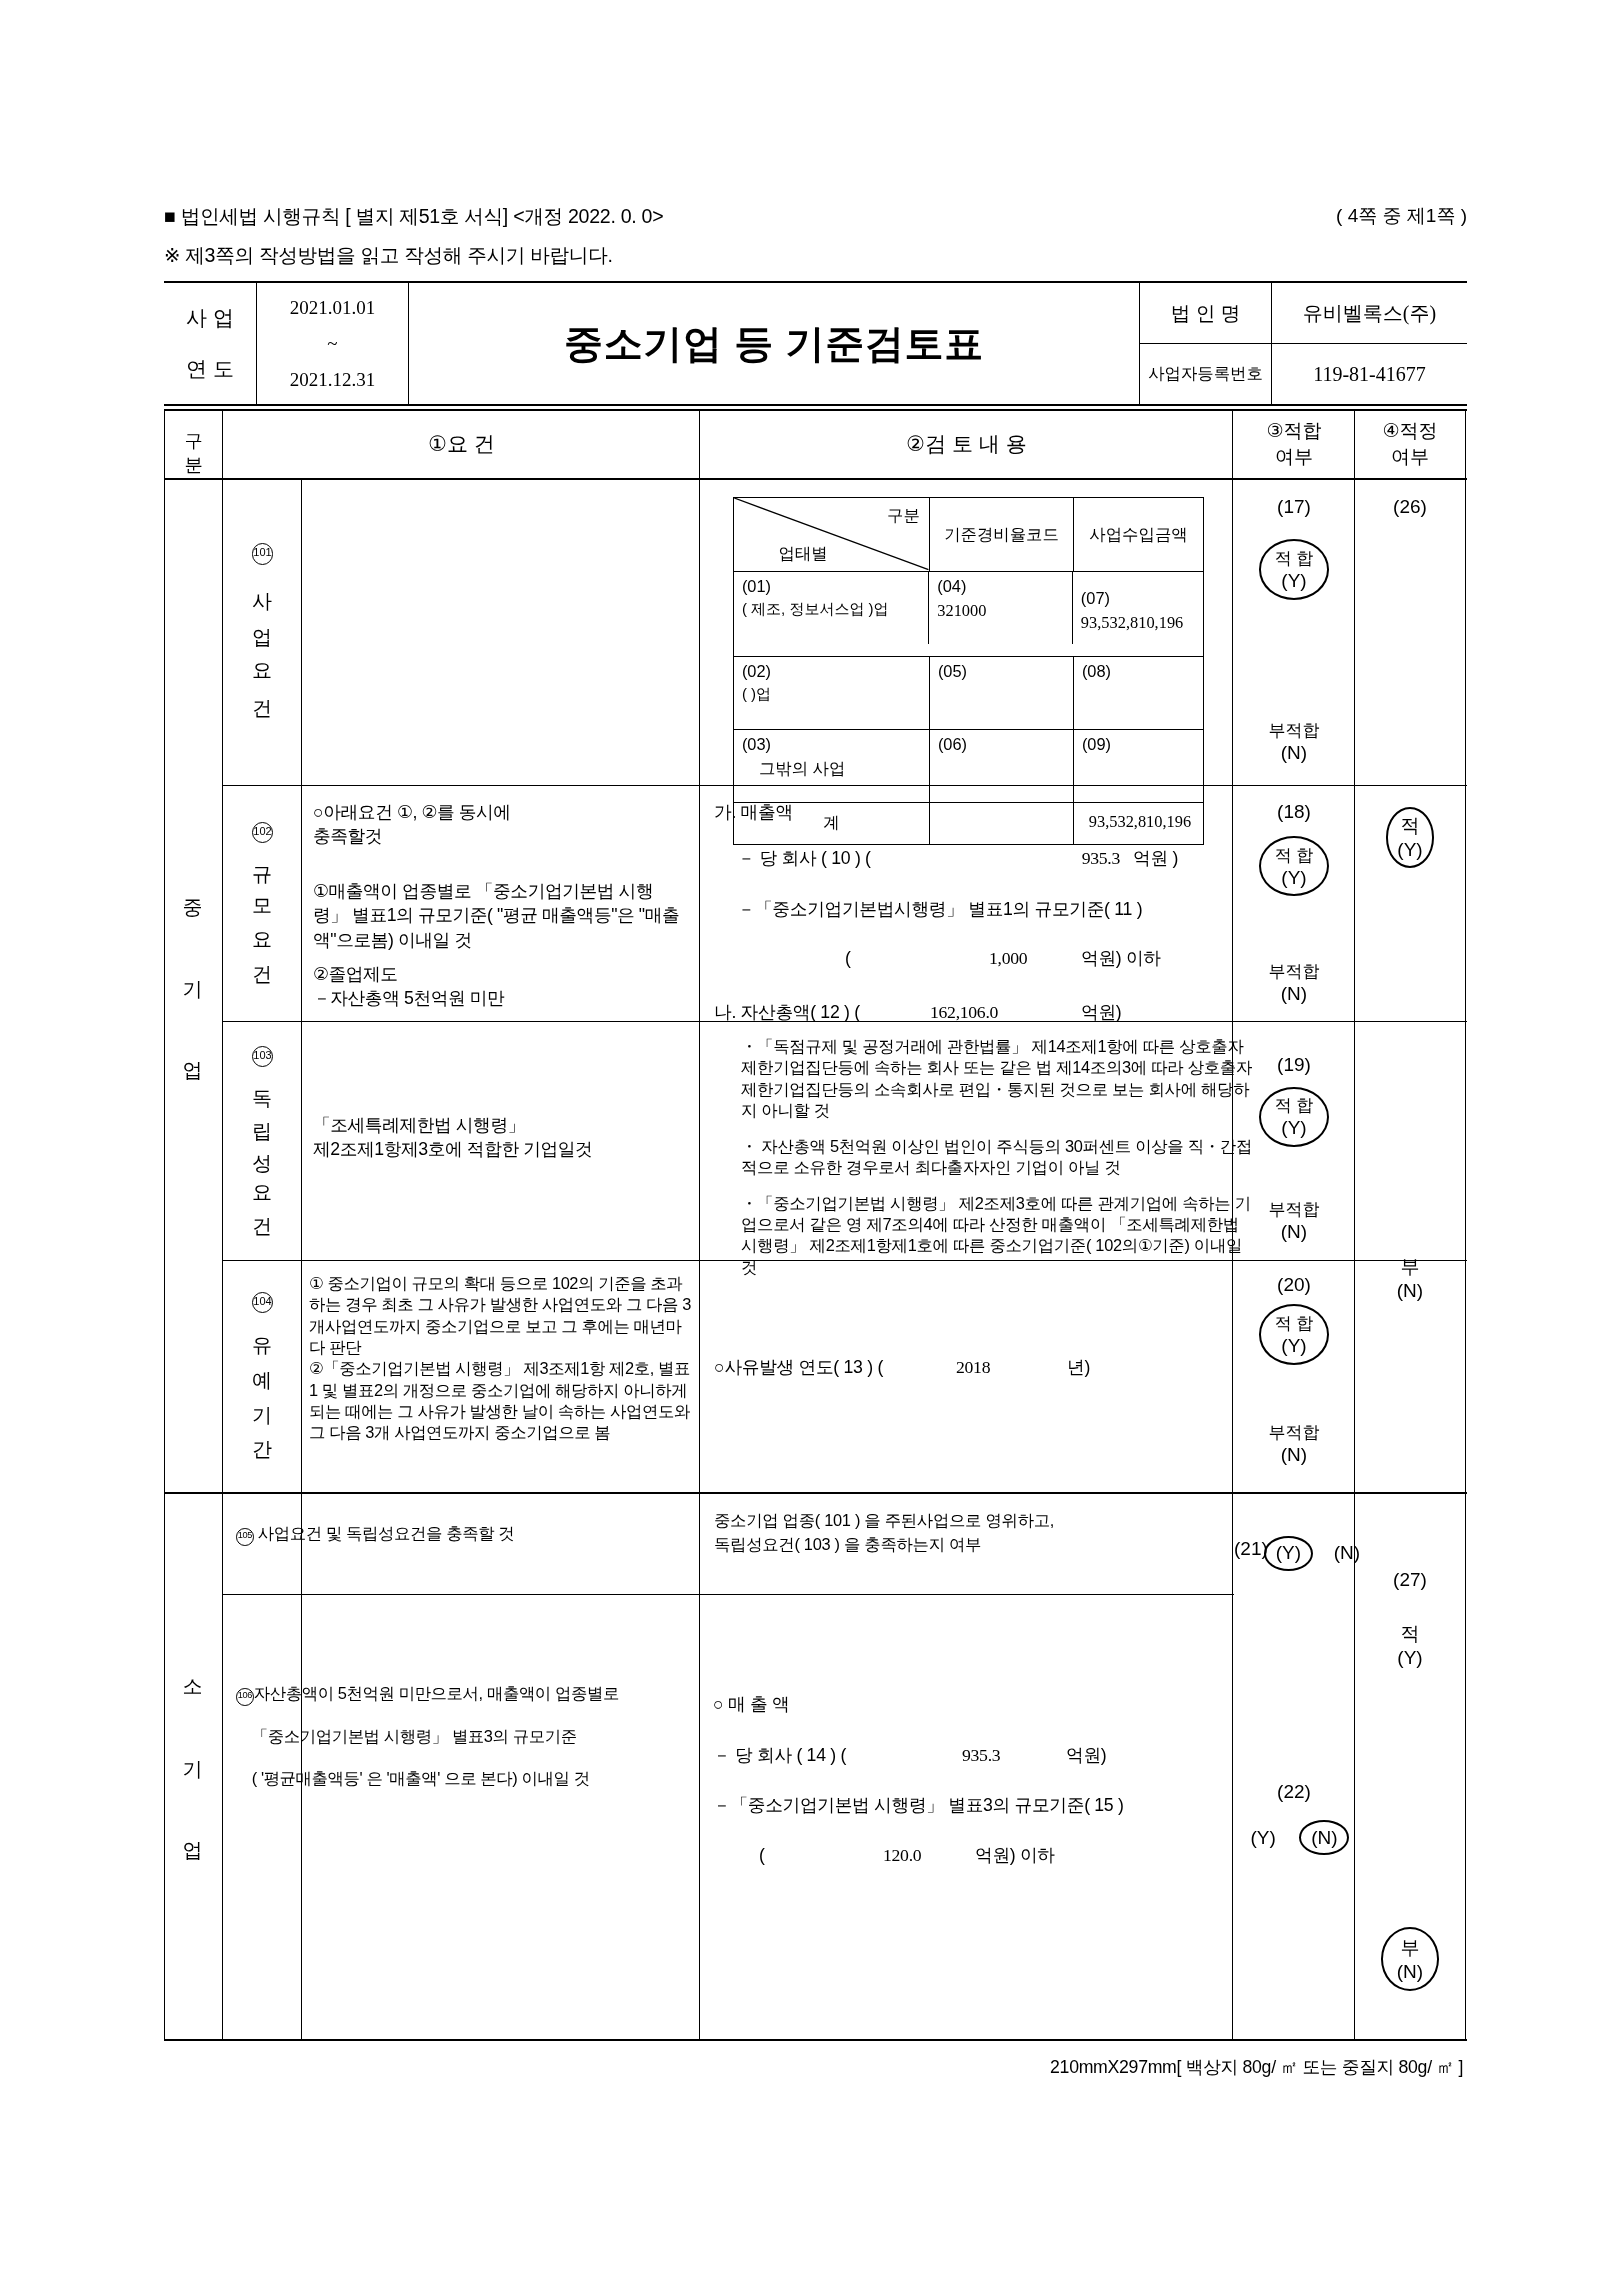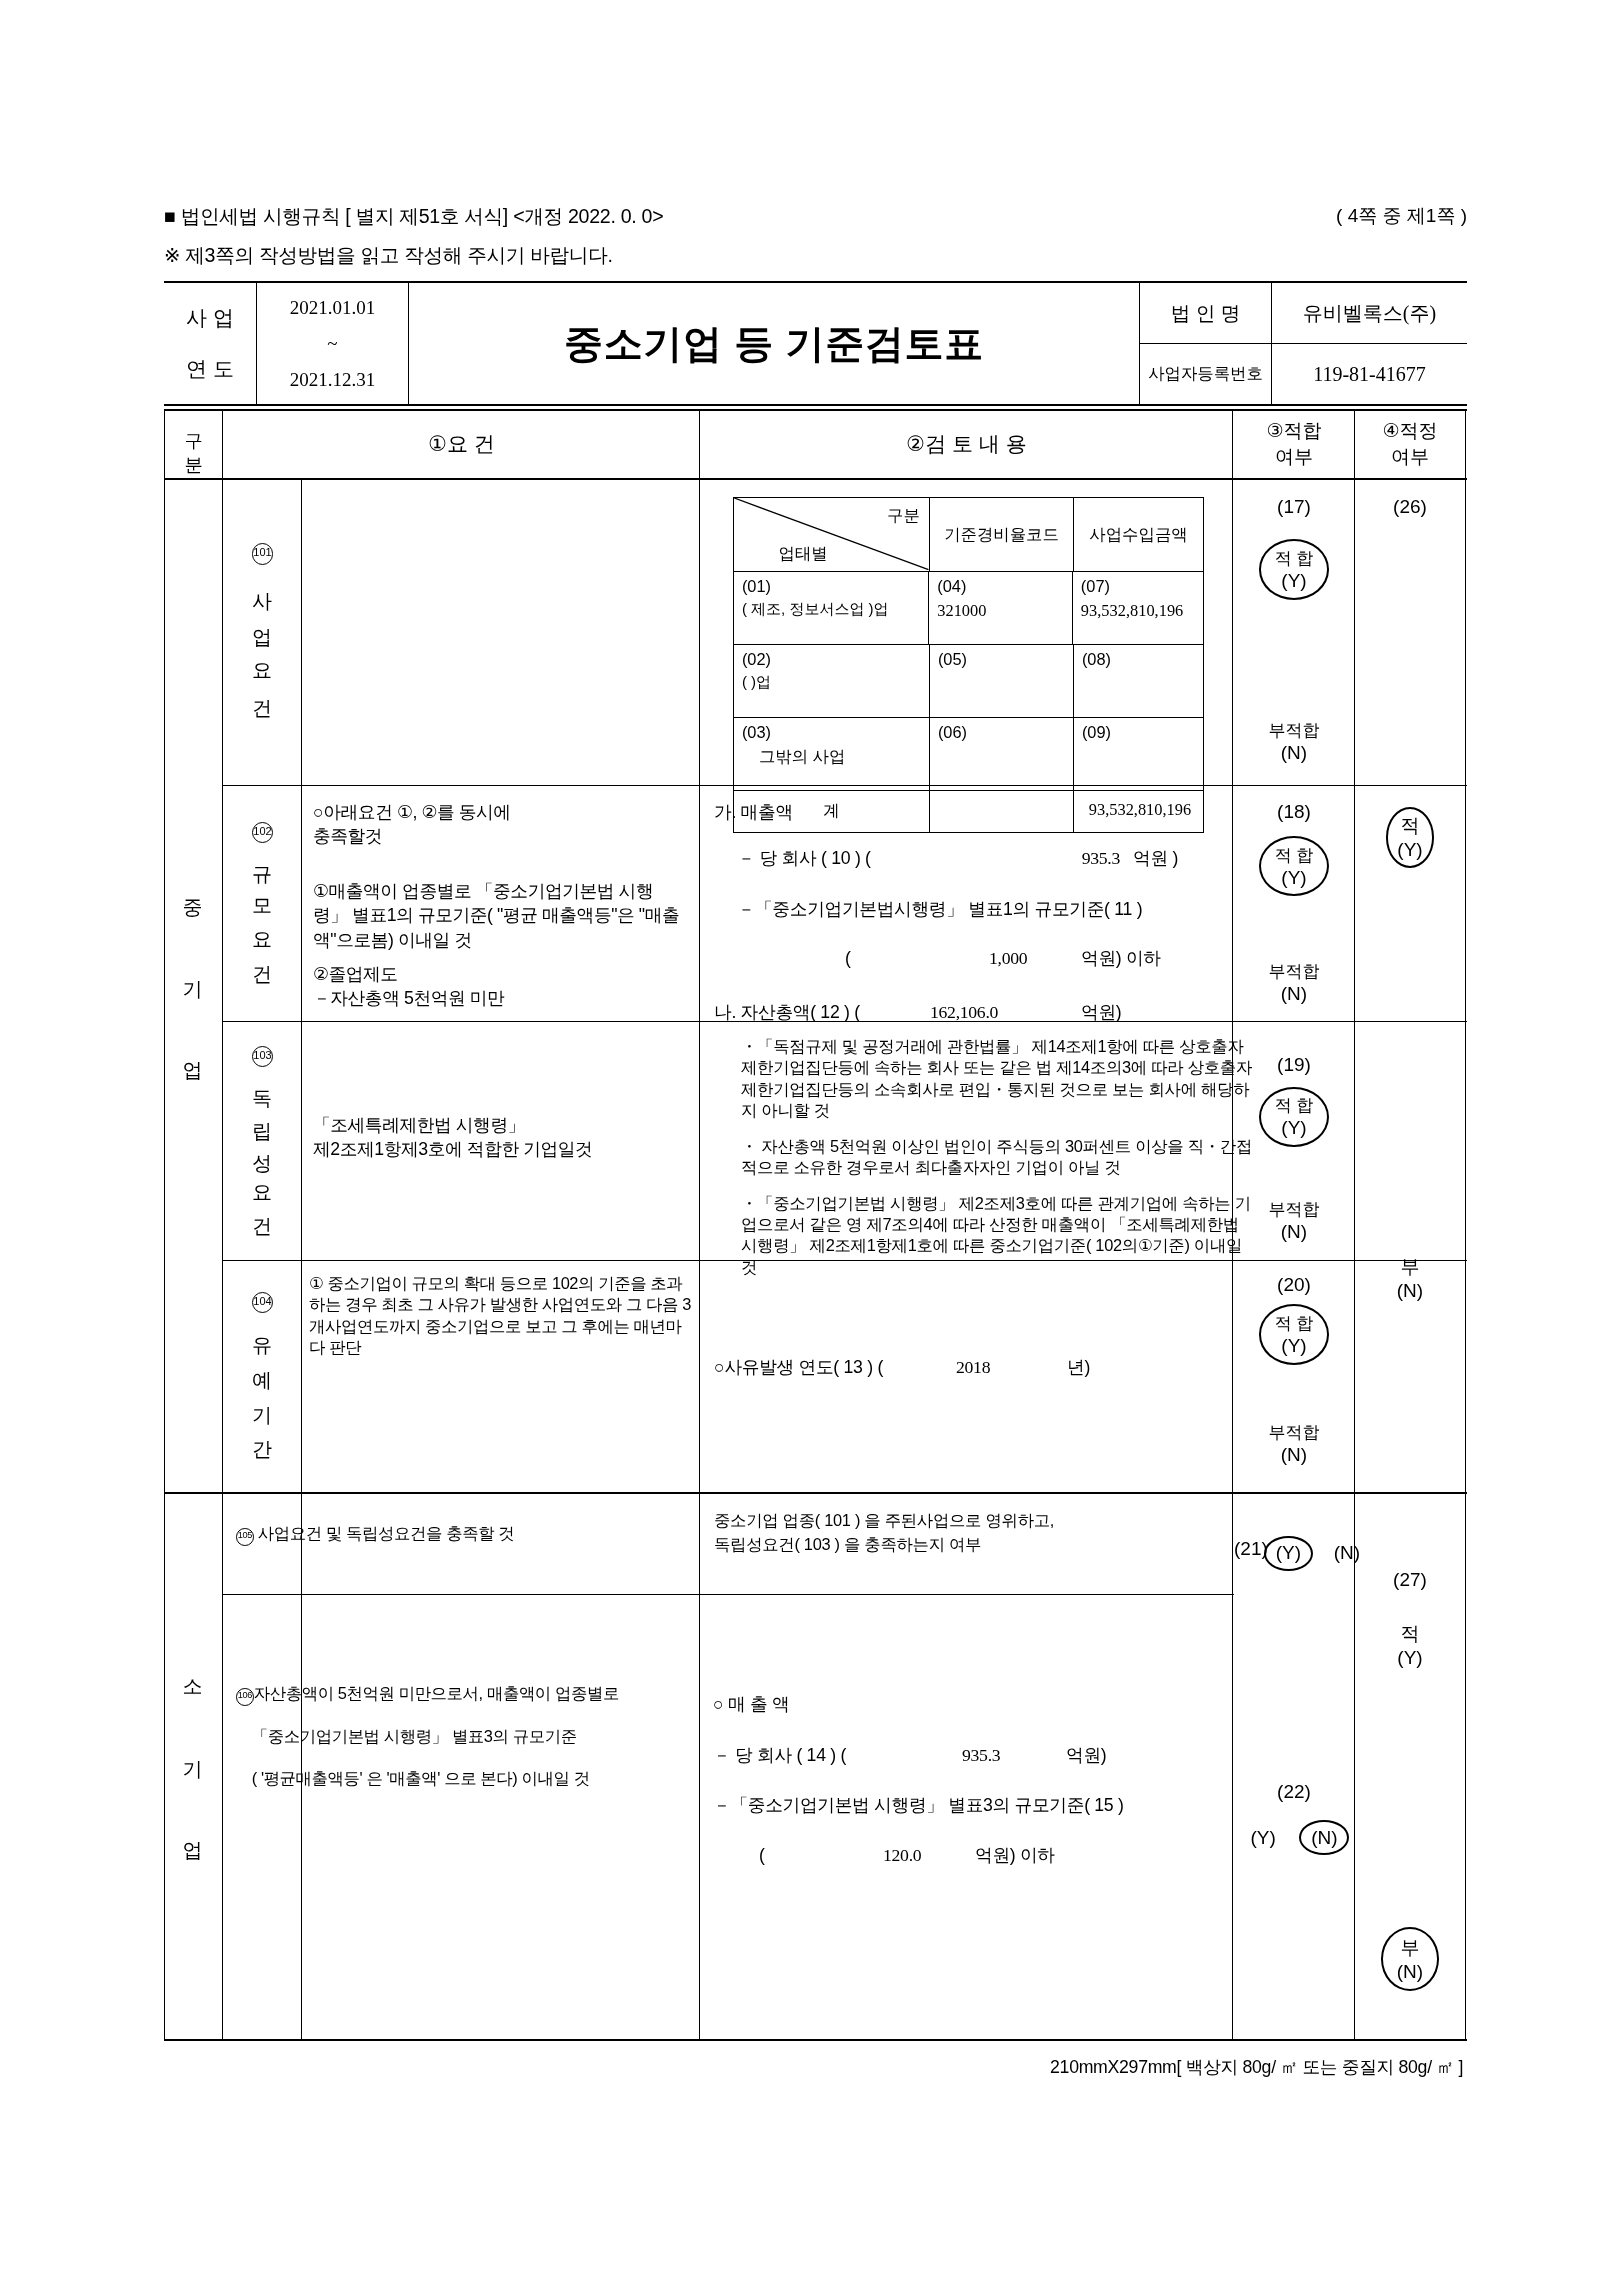--- a/index.html
+++ b/index.html
@@ -216,21 +216,21 @@
 
         <div class="itbl-row">
           <div class="itbl-c c1" style="height:72px;">
             <div>(01)</div>
             <div style="font-size:15px; margin-top:3.9px;">( 제조, 정보서스업 )업</div>
           </div>
           <div class="itbl-c c2" style="height:72px;">
             <div>(04)</div>
             <div class="num" style="margin-top:5.2px;">321000</div>
           </div>
-          <div class="itbl-c c3" style="height:72px;">
+          <div class="itbl-c c3" style="height:72px;margin-top:12px;">
             <div>(07)</div>
             <div class="num" style="margin-top:5.2px; text-align:right; padding-right:11.8px;">93,532,810,196</div>
           </div>
         </div>
 
         <div class="itbl-row">
           <div class="itbl-c c1" style="height:72px;">
             <div>(02)</div>
             <div style="font-size:15px; margin-top:3.9px;">(                )업</div>
           </div>
@@ -359,20 +359,21 @@
           <span>(N)</span>
         </span>
       </div>
 
       <div class="cell" style="left:59px; top:851px; width:79px; height:232px; display:flex; flex-direction:column; align-items:center; justify-content:center; gap:2.6px;">
         <span class="circnum">104</span>
         <span class="vert" style="letter-spacing:14.4px; margin-top:6.5px;">유예기간</span>
       </div>
       <div class="cell req" style="left:145px; top:864px; width:386px; font-size:16.4px; line-height:1.30;">
         <div>① 중소기업이 규모의 확대 등으로 102의 기준을 초과하는 경우 최초 그 사유가 발생한 사업연도와 그 다음 3개사업연도까지 중소기업으로 보고 그 후에는 매년마다 판단</div>
+        <div>②「중소기업기본법 시행령」 제3조제1항 제2호, 별표1 및 별표2의 개정으로 중소기업에 해당하지 아니하게 되는 때에는 그 사유가 발생한 날이 속하는 사업연도와 그 다음 3개 사업연도까지 중소기업으로 봄</div>
       </div>
 
       <div class="cell revw" style="left:550px; top:946px; width:504px; position:absolute;">
         <span>○사유발생 연도( 13 )   (</span>
         <span class="num" style="position:absolute; left:242px;">2018</span>
         <span style="position:absolute; left:353px;">년)</span>
       </div>
 
       <div class="cell verdict" style="left:1070px; top:851px; width:120px; height:232px; display:flex; flex-direction:column; align-items:center; padding-top:14.4px; box-sizing:border-box;">
         <span>(20)</span>

